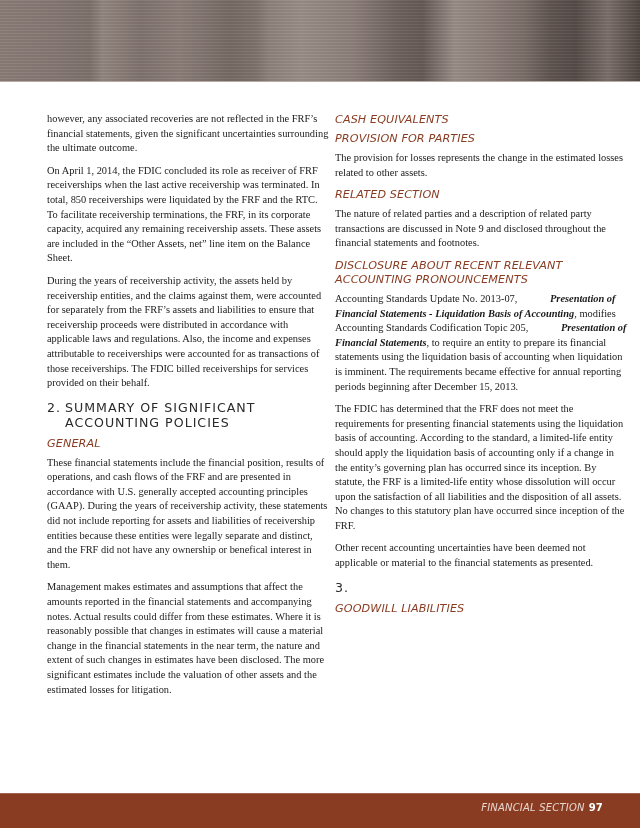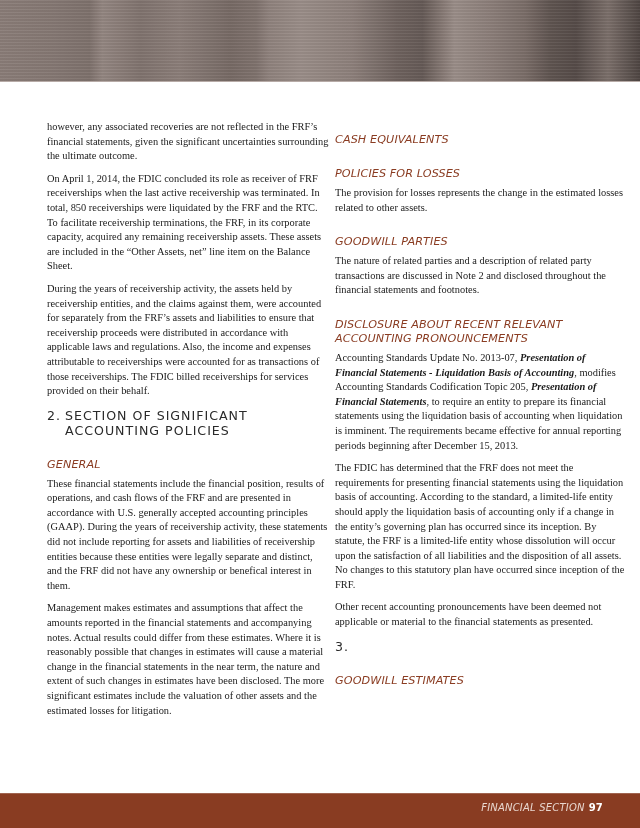--- a/index.html
+++ b/index.html
@@ -19,40 +19,40 @@
         #8a7d78 77%, #7a6d68 82%, #5f5450 86%, #554b48 90%, #7b6f6a 95%, #4e4542 100%);
   }
   .header-band::after {
     content: ""; position: absolute; inset: 0;
     background: repeating-linear-gradient(0deg, rgba(255,255,255,0.05) 0 1px, rgba(0,0,0,0.04) 1px 3px);
   }
   .header-band .rule {
     position: absolute; left: 0; bottom: 0; width: 100%; height: 1px; background: #b3a7a2;
   }
   .col {
-    position: absolute; top: 120px; width: 282px;
+    position: absolute; top: 112px; width: 282px;
     font-size: 10.4px; line-height: 14.6px;
   }
   .col.left { left: 47px; }
   .col.right { left: 335px; width: 292px; top: 113px; }
   p { margin: 0 0 8px 0; }
   .h2 {
     font-family: "DejaVu Sans", "Liberation Sans", sans-serif;
     font-size: 12.6px; letter-spacing: 1px; line-height: 15px;
     color: #2a2a2a; margin: 9px 0 7px 0; font-weight: normal;
     display: flex;
   }
   .h2 .num { width: 18px; flex: none; }
   .h3 {
     font-family: "DejaVu Sans", "Liberation Sans", sans-serif;
     font-style: italic; font-size: 11.2px; line-height: 14px;
-    color: #8a3c22; margin: 20px 0 5px 0; font-weight: normal;
+    color: #8a3c22; margin: 0 0 5px 0; font-weight: normal;
     letter-spacing: 0.1px;
   }
-  em.t { font-style: italic; font-weight: bold; }
+  em.t { font-style: italic; font-weight: bold; margin-left: 30px; }
   .footer-band {
     position: absolute; left: 0; top: 793px; width: 640px; height: 35px;
     background: #893c22; border-top: 1px solid #a06450;
   }
   .footer-label {
     position: absolute; right: 37px; top: 8px;
     font-family: "DejaVu Sans", "Liberation Sans", sans-serif;
     font-size: 10px; color: #e9d7cf; font-style: italic; letter-spacing: 0.2px;
   }
   .footer-page { font-style: normal; font-weight: bold; color: #ffffff; margin-left: 4px; }
@@ -64,47 +64,47 @@
   <div class="rule"></div>
 </div>
 
 <div class="col left">
   <p>however, any associated recoveries are not reflected in the FRF’s financial statements, given the significant uncertainties surrounding the ultimate outcome.</p>
   <p>On April 1, 2014, the FDIC concluded its role as receiver of FRF receiverships when the last active receivership was terminated.  In total, 850 receiverships were liquidated by the FRF and the RTC.  To facilitate receivership terminations, the FRF, in its corporate capacity, acquired any remaining receivership assets.  These assets are included in the “Other Assets, net” line item on the Balance Sheet.</p>
   <p>During the years of receivership activity, the assets held by receivership entities, and the claims against them, were accounted for separately from the FRF’s assets and liabilities to ensure that receivership proceeds were distributed in accordance with applicable laws and regulations.  Also, the income and expenses attributable to receiverships were accounted for as transactions of those receiverships.  The FDIC billed receiverships for services provided on their behalf.</p>
 
   <div class="h2">
     <span class="num">2.</span>
-    <span>SECTION OF SIGNIFICANT ACCOUNTING POLICIES</span>
+    <span>SUMMARY OF SIGNIFICANT ACCOUNTING POLICIES</span>
   </div>
 
   <div class="h3">GENERAL</div>
   <p>These financial statements include the financial position, results of operations, and cash flows of the FRF and are presented in accordance with U.S. generally accepted accounting principles (GAAP).  During the years of receivership activity, these statements did not include reporting for assets and liabilities of receivership entities because these entities were legally separate and distinct, and the FRF did not have any ownership or benefical interest in them.</p>
 
   <p>Management makes estimates and assumptions that affect the amounts reported in the financial statements and accompanying notes.  Actual results could differ from these estimates.  Where it is reasonably possible that changes in estimates will cause a material change in the financial statements in the near term, the nature and extent of such changes in estimates have been disclosed.  The more significant estimates include the valuation of other assets and the estimated losses for litigation.</p>
 </div>
 
 <div class="col right">
   <div class="h3">CASH EQUIVALENTS</div>
 
-  <div class="h3">POLICIES FOR LOSSES</div>
+  <div class="h3">PROVISION FOR PARTIES</div>
   <p>The provision for losses represents the change in the estimated losses related to other assets.</p>
 
-  <div class="h3">GOODWILL PARTIES</div>
-  <p>The nature of related parties and a description of related party transactions are discussed in Note 2 and disclosed throughout the financial statements and footnotes.</p>
+  <div class="h3">RELATED SECTION</div>
+  <p>The nature of related parties and a description of related party transactions are discussed in Note 9 and disclosed throughout the financial statements and footnotes.</p>
 
   <div class="h3">DISCLOSURE ABOUT RECENT RELEVANT ACCOUNTING PRONOUNCEMENTS</div>
   <p><span>Accounting Standards Update No. 2013-07, </span><em class="t">Presentation of Financial Statements - Liquidation Basis of Accounting</em><span>, modifies Accounting Standards Codification Topic 205, </span><em class="t">Presentation of Financial Statements</em><span>, to require an entity to prepare its financial statements using the liquidation basis of accounting when liquidation is imminent.  The requirements became effective for annual reporting periods beginning after December 15, 2013.</span></p>
   <p>The FDIC has determined that the FRF does not meet the requirements for presenting financial statements using the liquidation basis of accounting.  According to the standard, a limited-life entity should apply the liquidation basis of accounting only if a change in the entity’s governing plan has occurred since its inception.  By statute, the FRF is a limited-life entity whose dissolution will occur upon the satisfaction of all liabilities and the disposition of all assets.  No changes to this statutory plan have occurred since inception of the FRF.</p>
-  <p>Other recent accounting pronouncements have been deemed not applicable or material to the financial statements as presented.</p>
+  <p>Other recent accounting uncertainties have been deemed not applicable or material to the financial statements as presented.</p>
 
   <div class="h2">
     <span class="num">3.</span>
   </div>
 
-  <div class="h3">GOODWILL ESTIMATES</div>
+  <div class="h3">GOODWILL LIABILITIES</div>
 </div>
 
 <div class="footer-band">
   <div class="footer-label">
     <span>FINANCIAL SECTION</span><span class="footer-page">97</span>
   </div>
 </div>
 
 </body></html>

